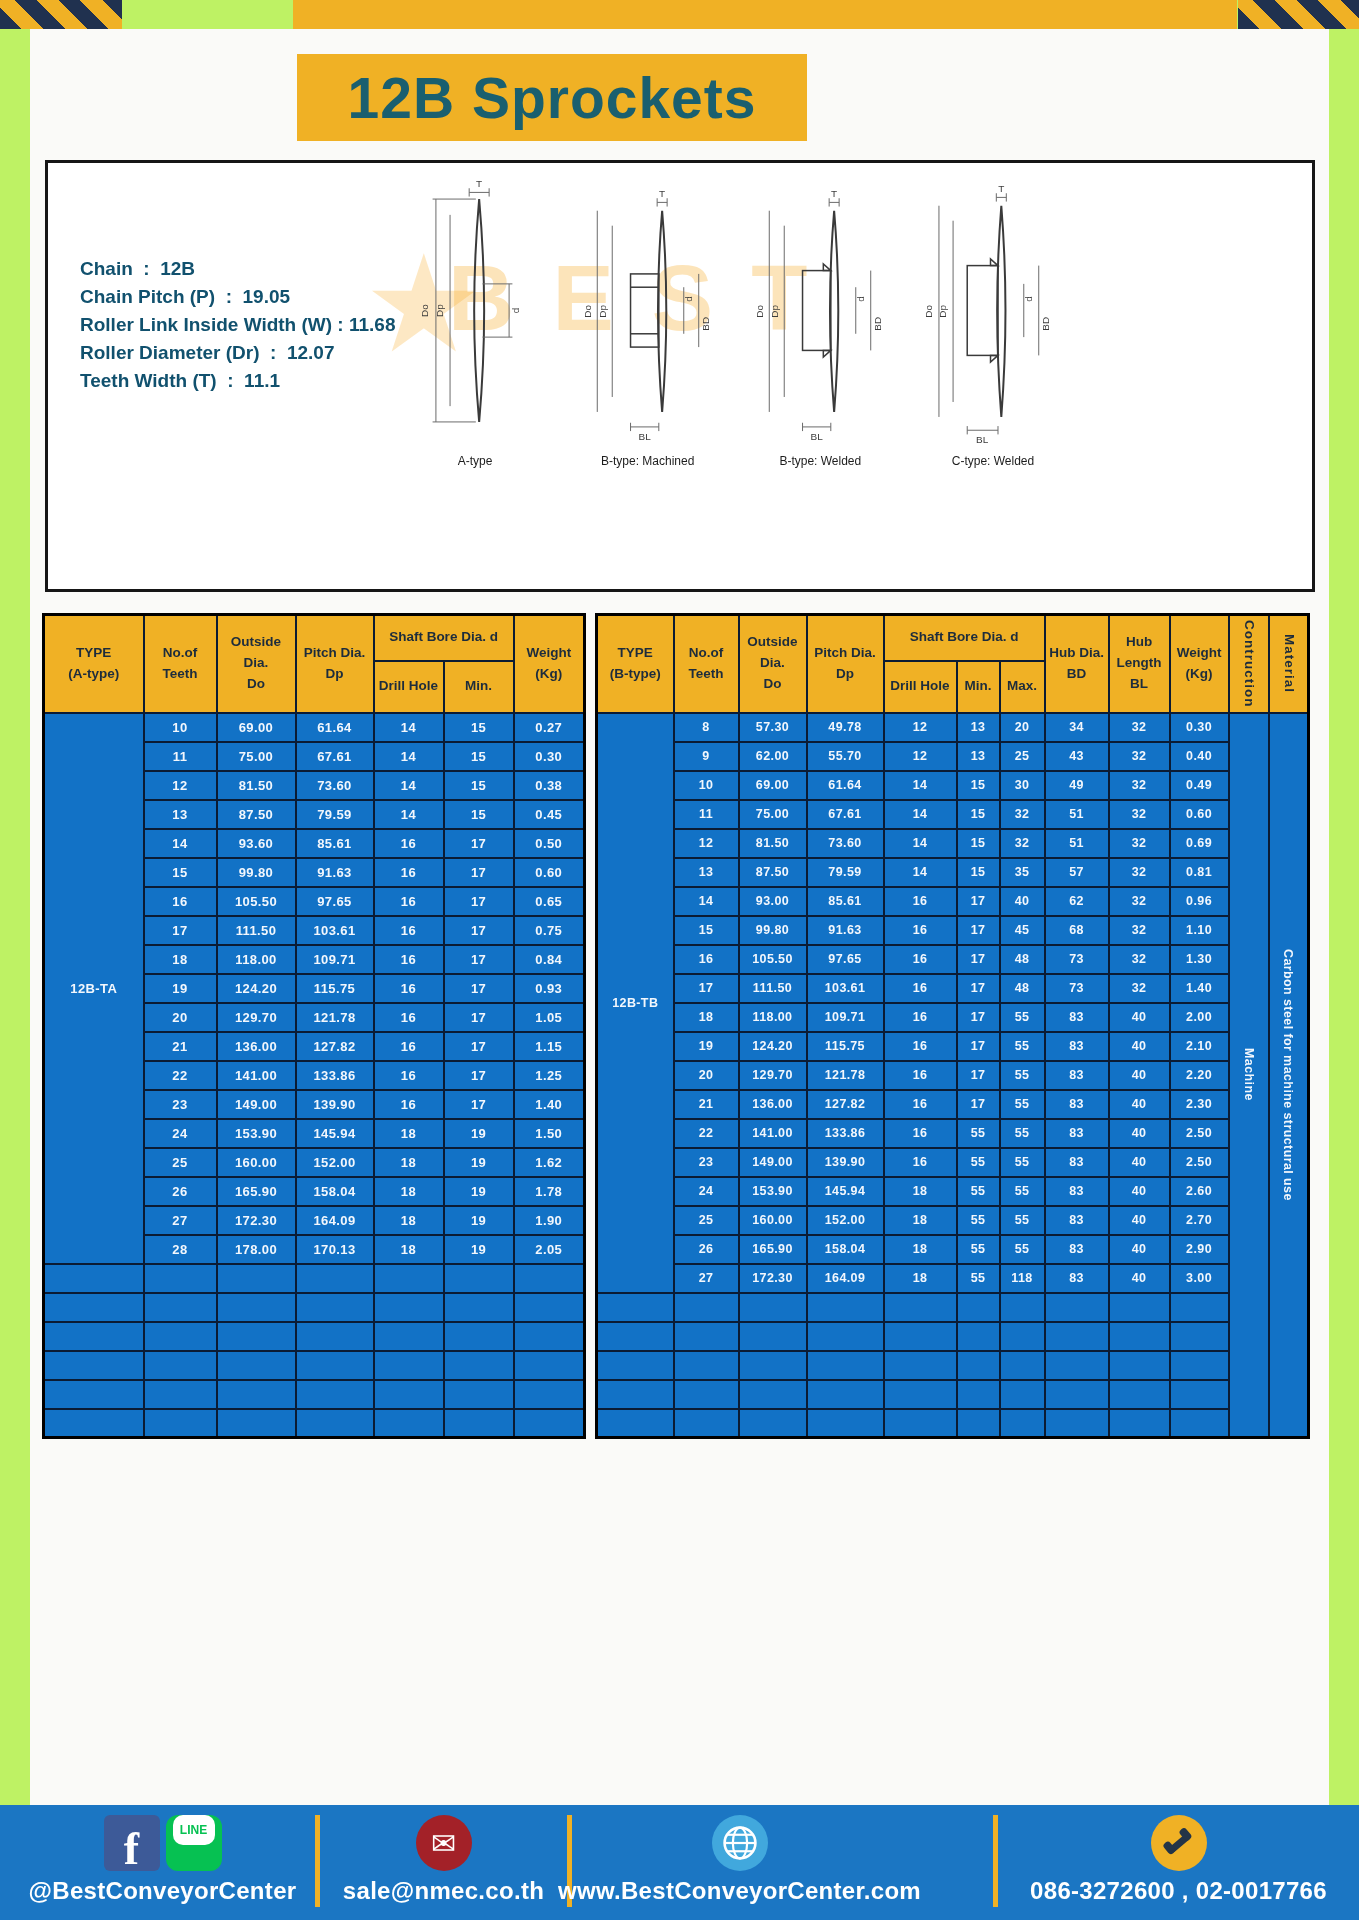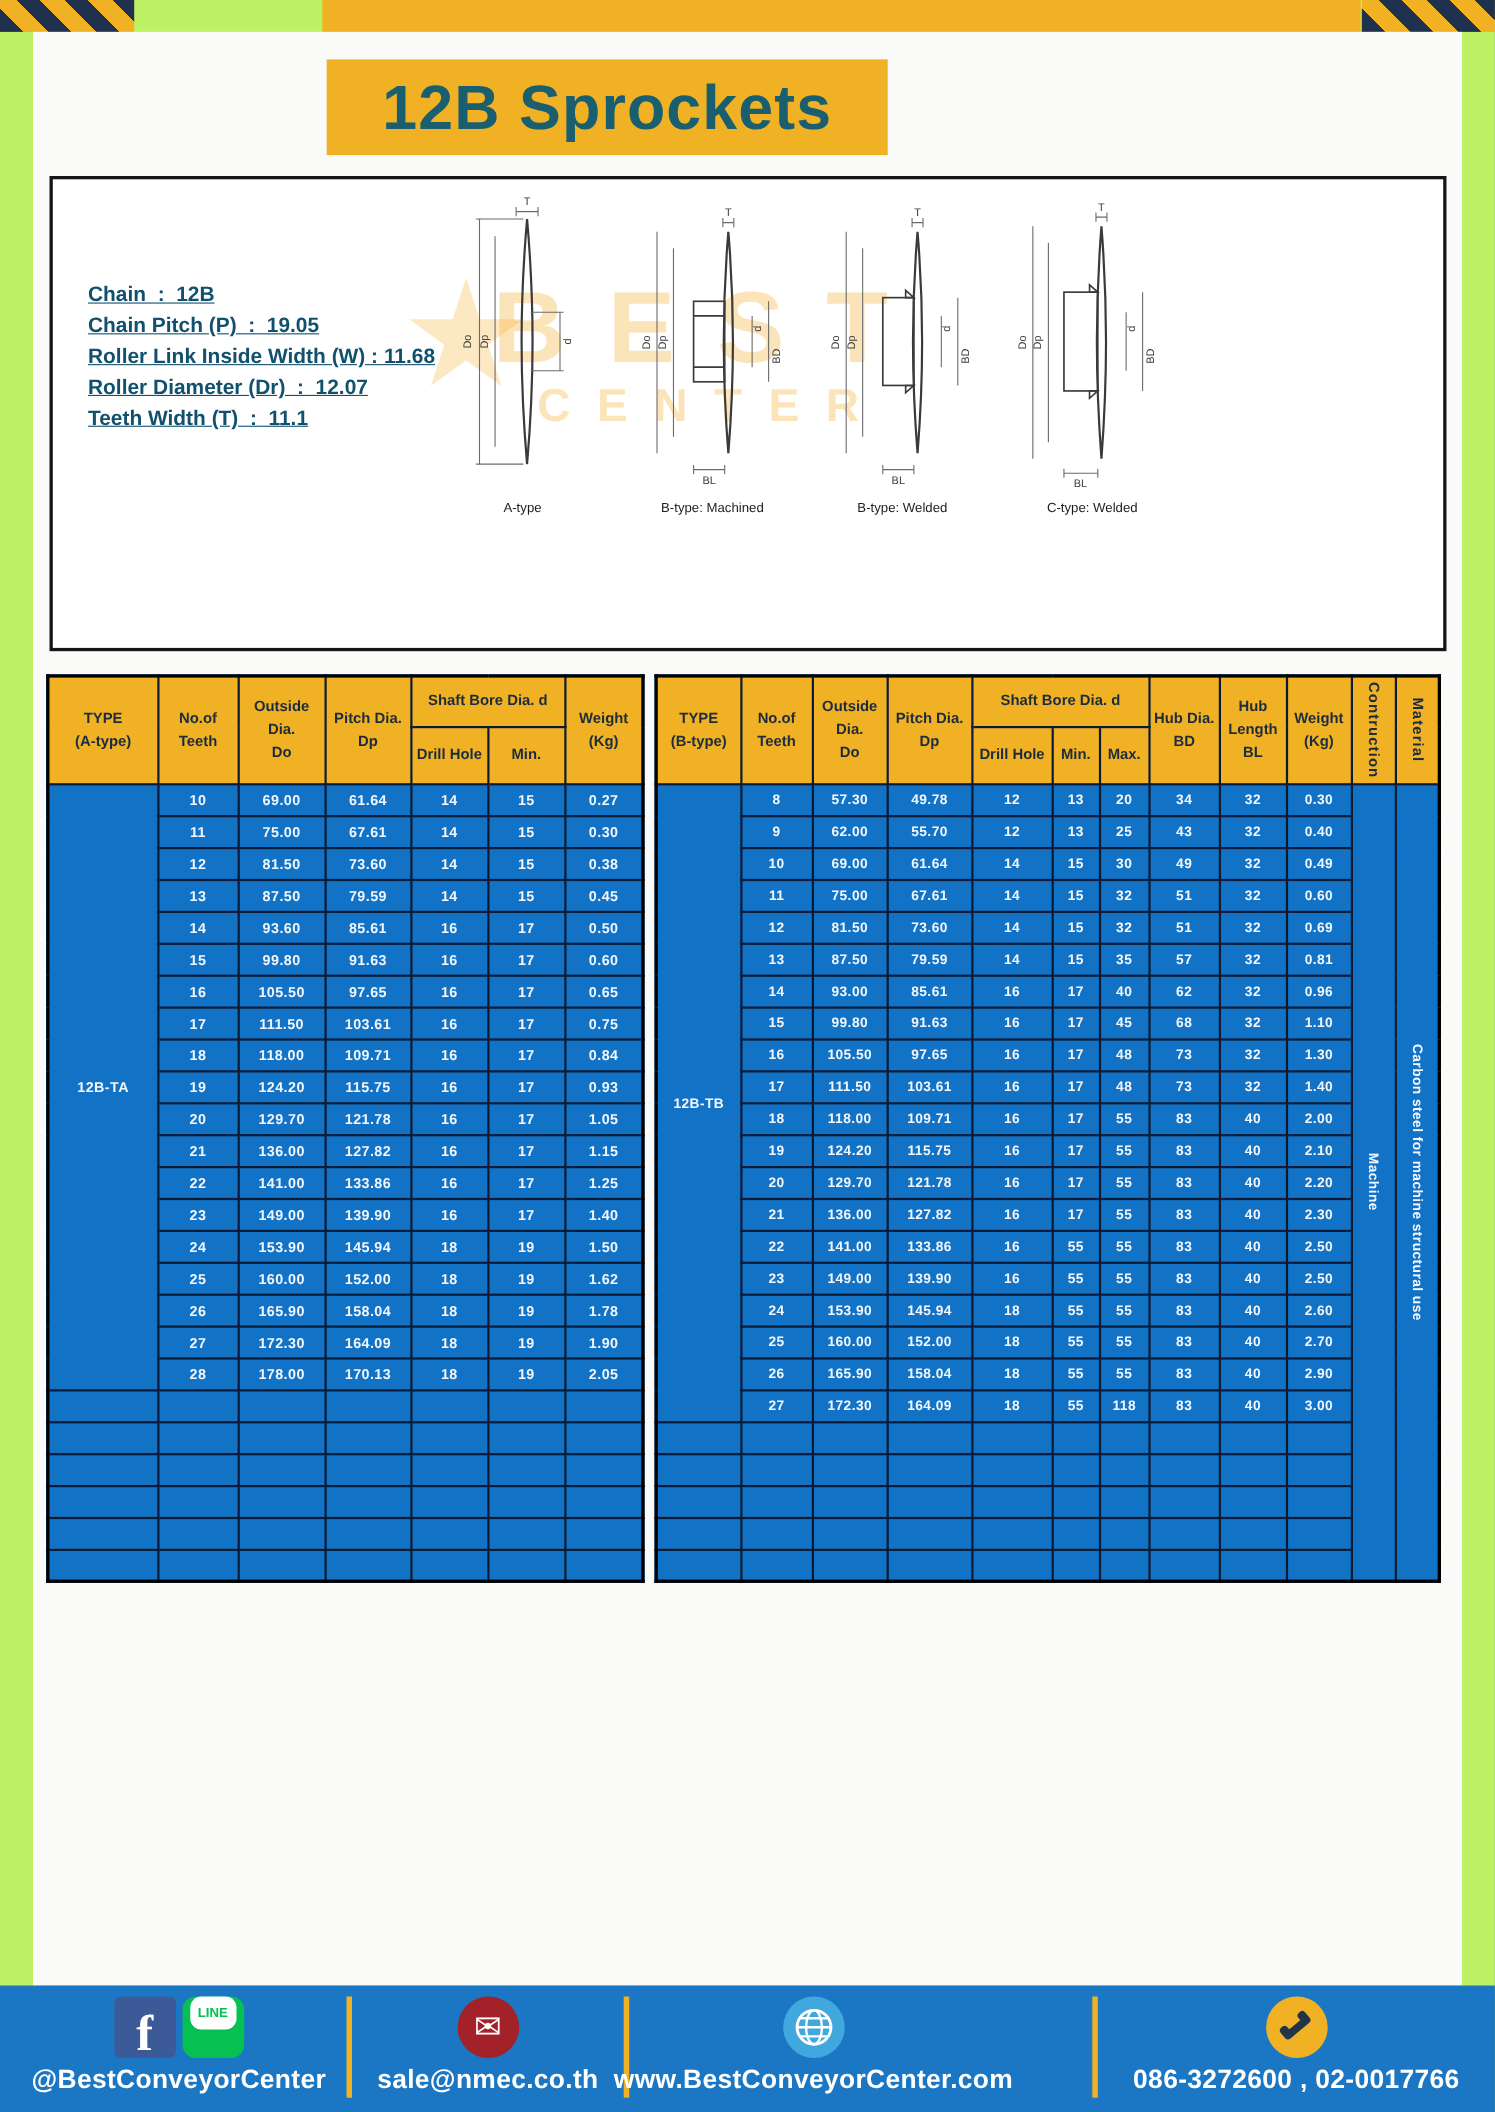--- a/index.html
+++ b/index.html
@@ -15,21 +15,21 @@
   
   .sheet { position:absolute; left:30px; top:29px; width:1299px; height:1776px; background:#fafaf8; }
 
   
   .title-box { position:absolute; left:297px; top:54px; width:510px; height:87px; background:#f0b125; display:flex; align-items:center; justify-content:center; }
   .title-box h1 { font-size:57px; font-weight:bold; color:#1a5f6f; letter-spacing:1px; }
 
   
   .diagram-box { position:absolute; left:45px; top:160px; width:1270px; height:432px; background:#ffffff; border:3px solid #161616; }
   .specs { position:absolute; left:32px; top:92px; z-index:3; }
-  .spec-line { font-size:19px; font-weight:bold; color:#11516e; line-height:28px; white-space:pre;text-decoration:underline; }
+  .spec-line { font-size:19px; font-weight:bold; color:#11516e; line-height:28px; white-space:pre; }
 
   .watermark { position:absolute; left:400px; top:60px; z-index:1; color:rgba(246,167,28,0.30); font-weight:bold; text-align:center; line-height:1.05; }
   .wm1 { font-size:92px; letter-spacing:38px;margin-top:27px; }
   .wm2 { font-size:46px; letter-spacing:12px; }
   .wm3 { font-size:42px; letter-spacing:24px; }
   .wm-star { position:absolute; left:-78px; top:18px; font-size:120px; color:rgba(246,167,28,0.26); }
 
   .figures { position:absolute; left:348px; top:10px; width:676px; height:408px; display:flex; justify-content:space-between; z-index:2; }
   .figure { width:158px; display:flex; flex-direction:column; align-items:center; }
   .figure svg { width:158px; height:275px; }
@@ -80,21 +80,20 @@
 
   <div class="title-box">
     <h1>12B Sprockets</h1>
   </div>
 
   <div class="diagram-box">
 
     <div class="watermark">
       <span class="wm-star">★</span>
       <div class="wm1">BEST</div>
-      <div class="wm3">CENTER</div>
     </div>
 
     <div class="specs">
       <div class="spec-line">Chain  :  12B</div>
       <div class="spec-line">Chain Pitch (P)  :  19.05</div>
       <div class="spec-line">Roller Link Inside Width (W) : 11.68</div>
       <div class="spec-line">Roller Diameter (Dr)  :  12.07</div>
       <div class="spec-line">Teeth Width (T)  :  11.1</div>
     </div>
 

